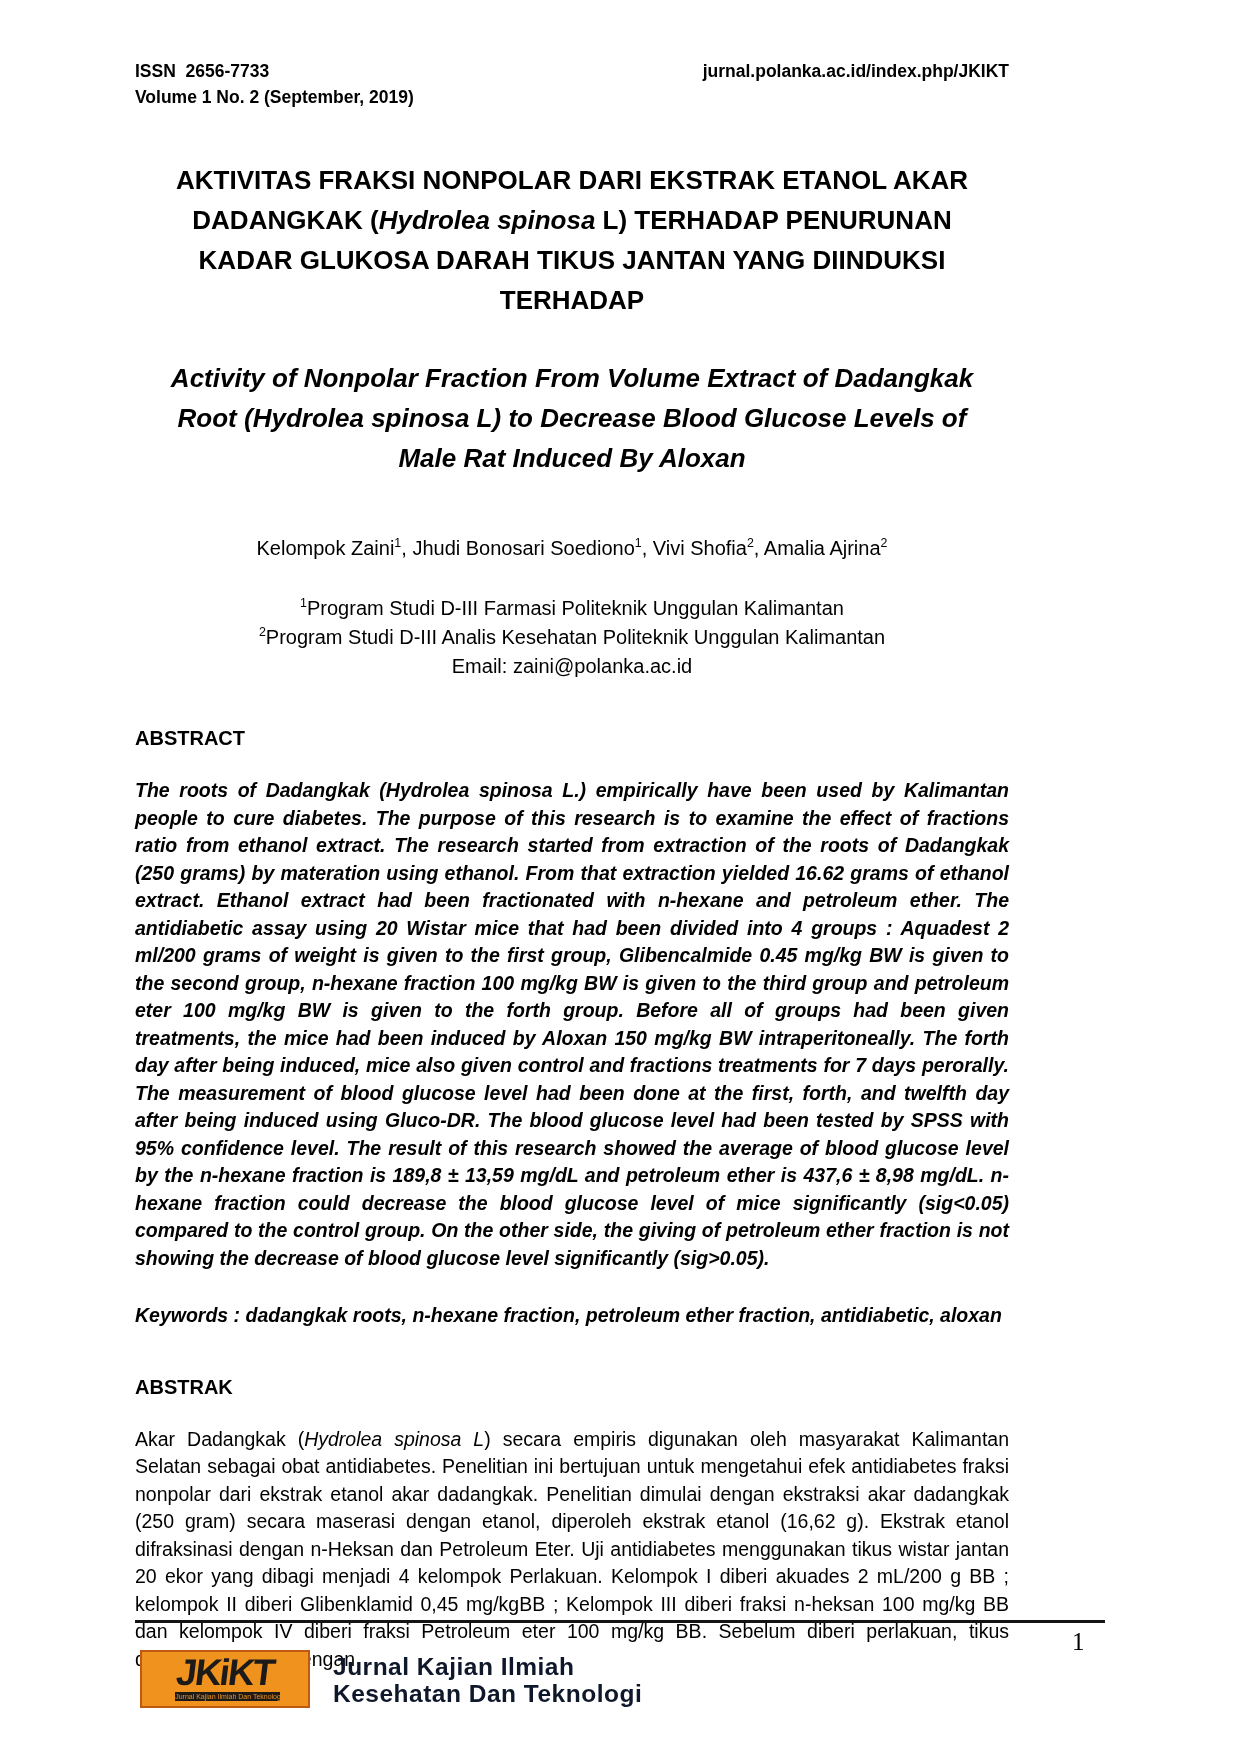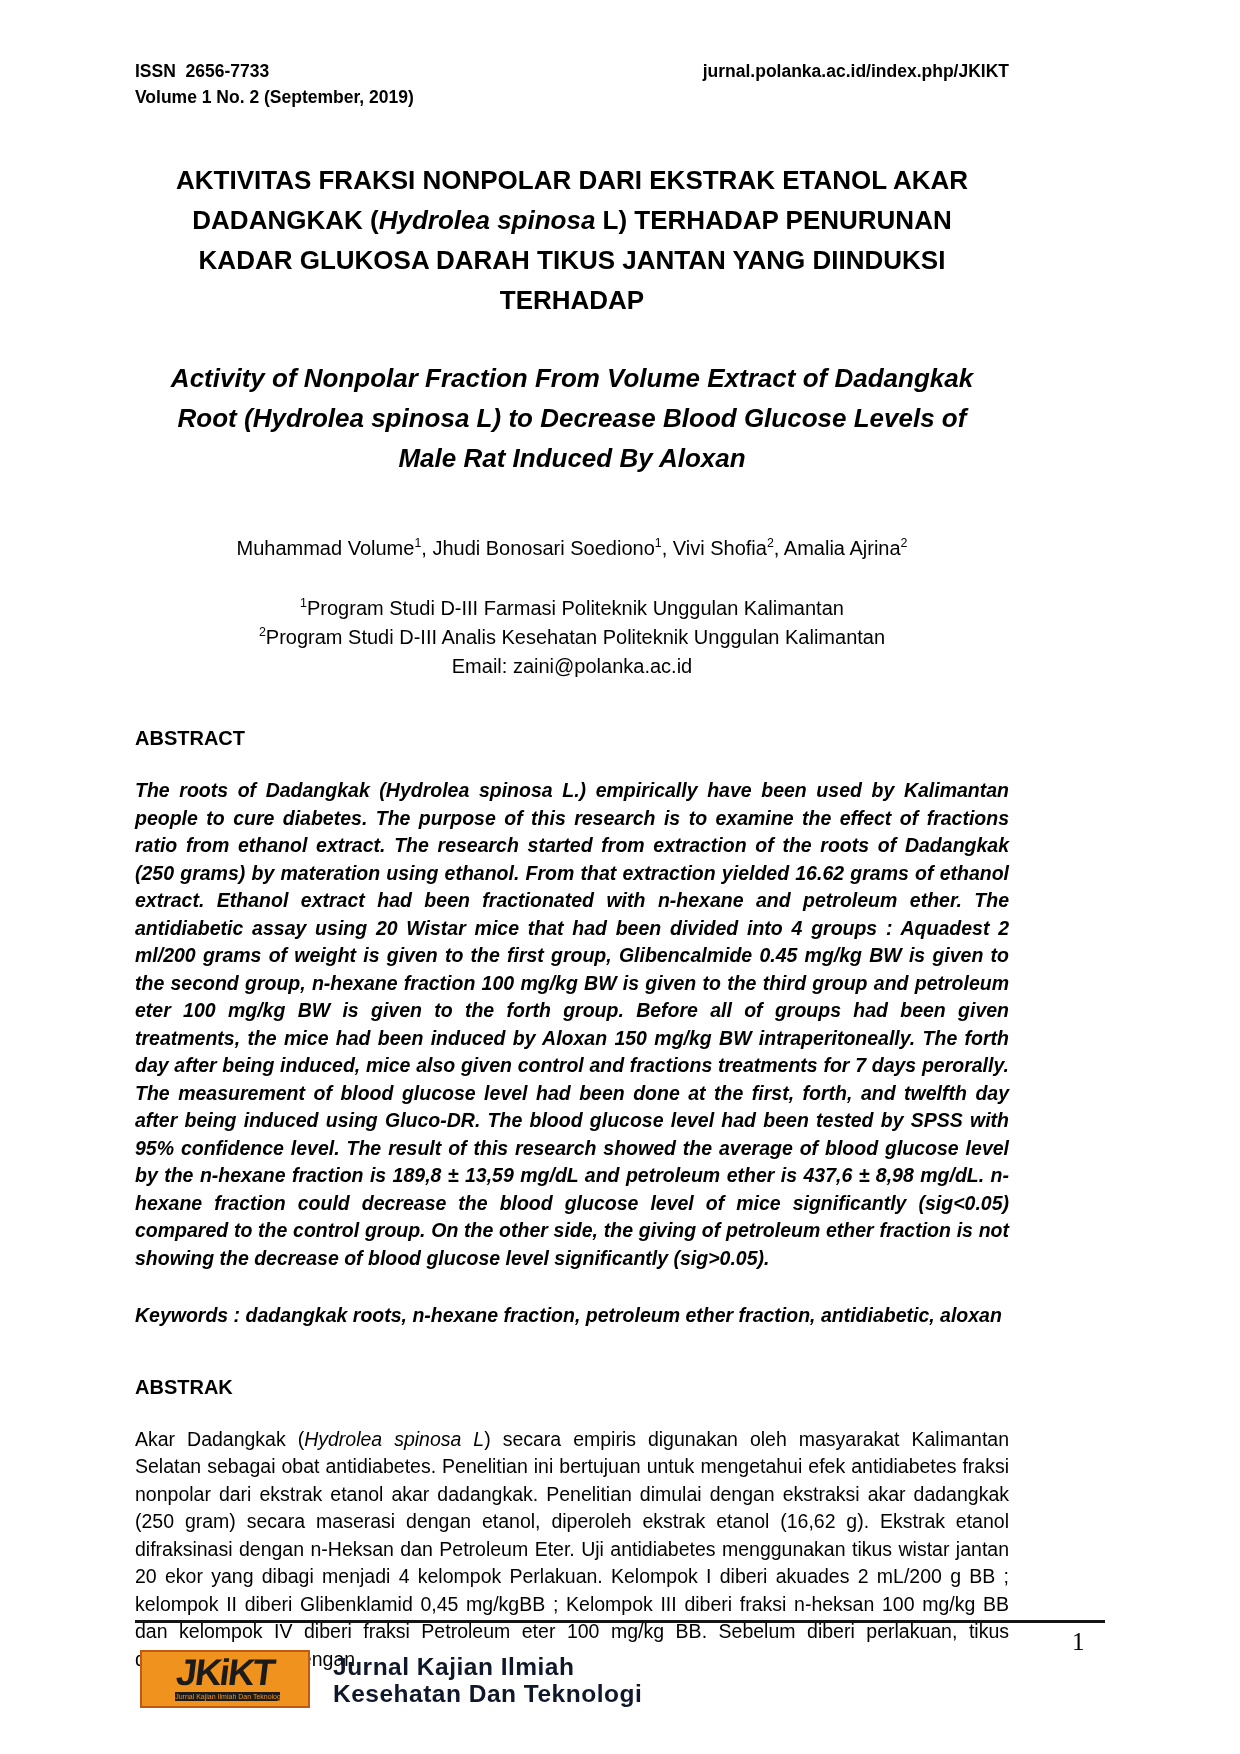--- a/index.html
+++ b/index.html
@@ -74,21 +74,21 @@
       <div><span>KADAR GLUKOSA DARAH TIKUS JANTAN YANG DIINDUKSI</span></div>
       <div><span>TERHADAP</span></div>
     </div>
 
   <div class="title-en">
       <div><span>Activity of Nonpolar Fraction From Volume Extract of Dadangkak</span></div>
       <div><span>Root (Hydrolea spinosa L) to Decrease Blood Glucose Levels of</span></div>
       <div><span>Male Rat Induced By Aloxan</span></div>
     </div>
 
-  <div class="authors"><span>Muhammad Volume</span><sup>1</sup><span>, Jhudi Bonosari Soediono</span><sup>1</sup><span>, Vivi Shofia</span><sup>2</sup><span>, Amalia Ajrina</span><sup>2</sup></div>
+  <div class="authors"><span>Kelompok Zaini</span><sup>1</sup><span>, Jhudi Bonosari Soediono</span><sup>1</sup><span>, Vivi Shofia</span><sup>2</sup><span>, Amalia Ajrina</span><sup>2</sup></div>
 
   <div class="affil">
       <div><sup>1</sup><span>Program Studi D-III Farmasi Politeknik Unggulan Kalimantan</span></div>
       <div><sup>2</sup><span>Program Studi D-III Analis Kesehatan Politeknik Unggulan Kalimantan</span></div>
       <div><span>Email: zaini@polanka.ac.id</span></div>
     </div>
 
   <div class="section-heading">ABSTRACT</div>
 
   <div class="body-en">The roots of Dadangkak (Hydrolea spinosa L.) empirically have been used by Kalimantan people to cure diabetes. The purpose of this research is to examine the effect of fractions ratio from ethanol extract. The research started from extraction of the roots of Dadangkak (250 grams) by materation using ethanol. From that extraction yielded 16.62 grams of ethanol extract. Ethanol extract had been fractionated with n-hexane and petroleum ether. The antidiabetic assay using 20 Wistar mice that had been divided into 4 groups : Aquadest 2 ml/200 grams of weight is given to the first group, Glibencalmide 0.45 mg/kg BW is given to the second group, n-hexane fraction 100 mg/kg BW is given to the third group and petroleum eter 100 mg/kg BW is given to the forth group. Before all of groups had been given treatments, the mice had been induced by Aloxan 150 mg/kg BW intraperitoneally. The forth day after being induced, mice also given control and fractions treatments for 7 days perorally. The measurement of blood glucose level had been done at the first, forth, and twelfth day after being induced using Gluco-DR. The blood glucose level had been tested by SPSS with 95% confidence level. The result of this research showed the average of blood glucose level by the n-hexane fraction is 189,8 ± 13,59 mg/dL and petroleum ether is 437,6 ± 8,98 mg/dL. n-hexane fraction could decrease the blood glucose level of mice significantly (sig&lt;0.05) compared to the control group. On the other side, the giving of petroleum ether fraction is not showing the decrease of blood glucose level significantly (sig&gt;0.05).</div>

